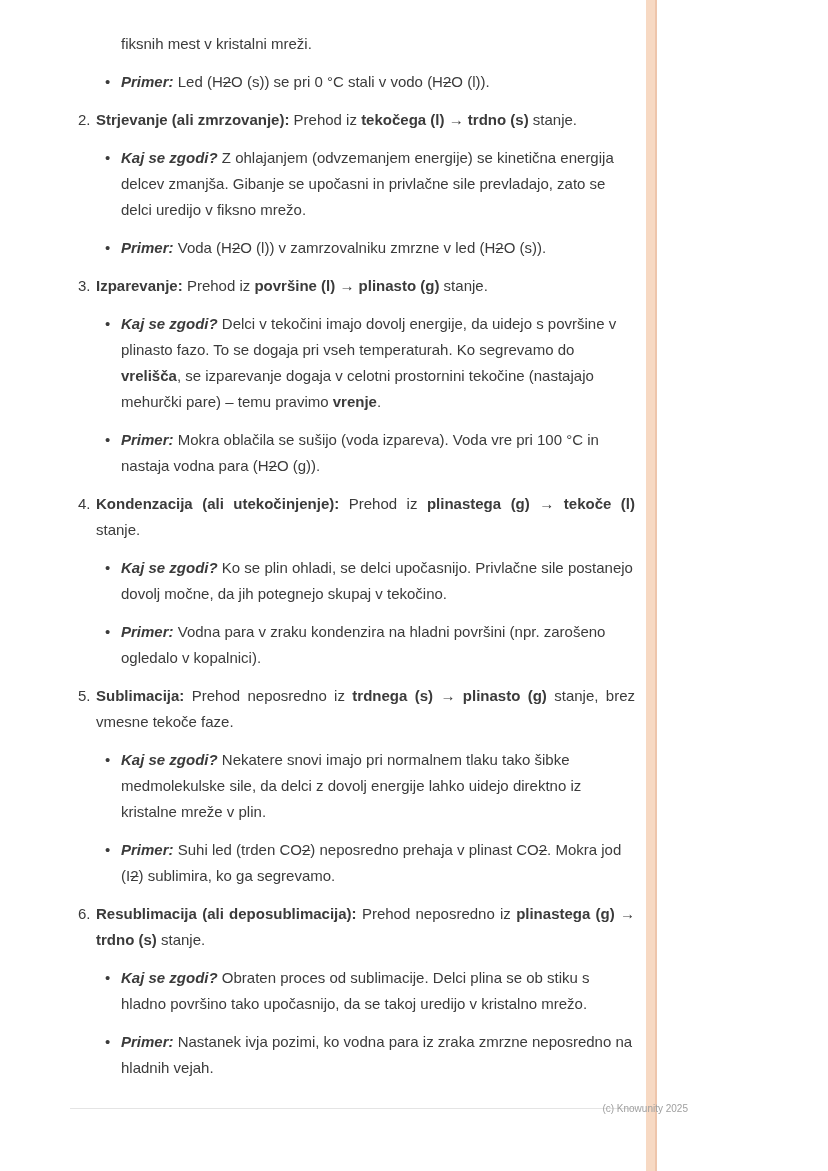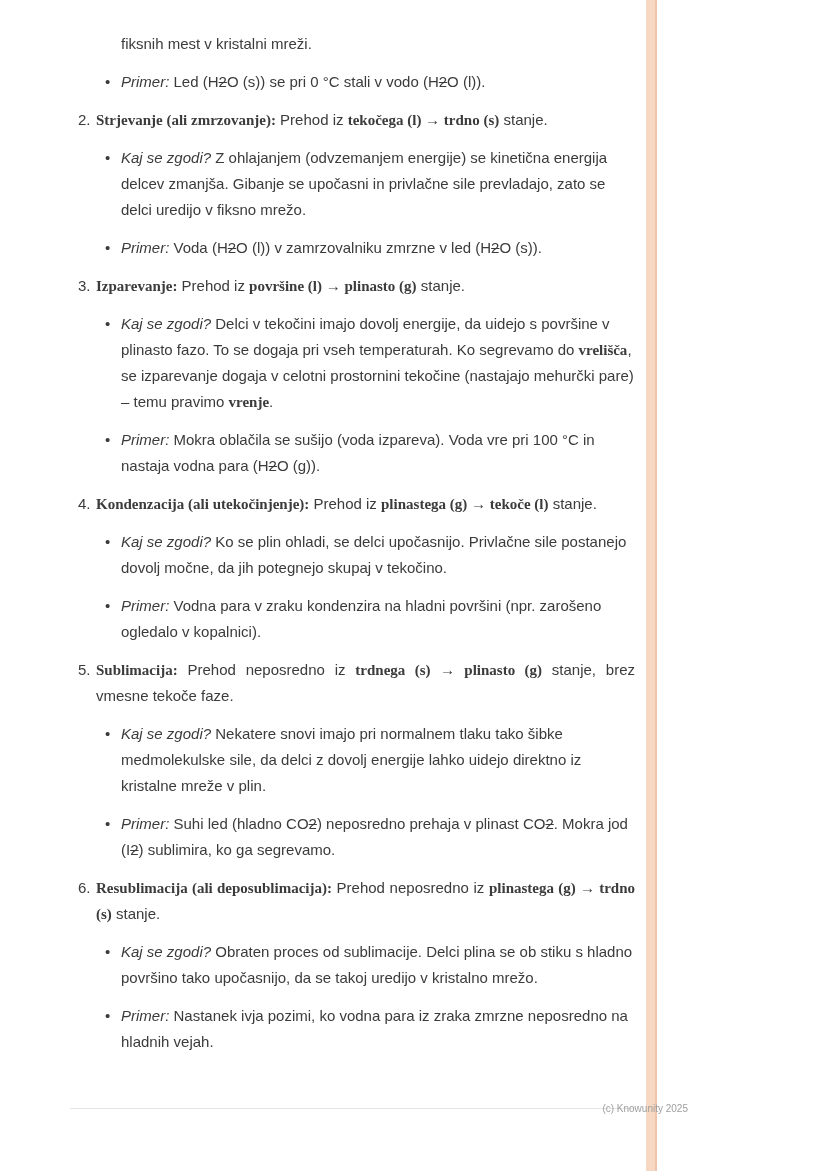--- a/index.html
+++ b/index.html
@@ -33,22 +33,22 @@
     font-size: 15px;
     line-height: 26px;
     color: #3b3b3b;
   }
   .block { display: flex; margin-bottom: 12px; }
   .block.plain { padding-left: 43px; }
   .num { flex: 0 0 18px; }
   .marker { flex: 0 0 16px; margin-left: 27px; }
   .btext { flex: 1; min-width: 0; }
   .btext.just { text-align: justify; }
-  .seg.b { font-weight: 700; font-family: Liberation Serif, serif; }
-  .seg.i { font-style: italic; }
+  .seg.b { font-weight: 700; }
+  .seg.i { font-style: italic; font-weight: bold; }
   .seg.s { text-decoration: line-through; }
   .divider {
     position: absolute;
     left: 70px;
     top: 1108px;
     width: 565px;
     height: 1px;
     background: #e4e4e4;
   }
   .footer {
@@ -114,21 +114,21 @@
       <div class="block numbered">
         <span class="num">5.</span>
         <div class="btext just"><span class="seg b">Sublimacija:</span><span class="seg"> Prehod neposredno iz </span><span class="seg b">trdnega (s) → plinasto (g)</span><span class="seg"> stanje, brez vmesne tekoče faze.</span></div>
       </div>
       <div class="block bullet">
         <span class="marker">•</span>
         <div class="btext"><span class="seg i">Kaj se zgodi?</span><span class="seg"> Nekatere snovi imajo pri normalnem tlaku tako šibke medmolekulske sile, da delci z dovolj energije lahko uidejo direktno iz kristalne mreže v plin.</span></div>
       </div>
       <div class="block bullet">
         <span class="marker">•</span>
-        <div class="btext"><span class="seg i">Primer:</span><span class="seg"> Suhi led (hladno CO</span><span class="seg s">2</span><span class="seg">) neposredno prehaja v plinast CO</span><span class="seg s">2</span><span class="seg">. Mokra jod (I</span><span class="seg s">2</span><span class="seg">) sublimira, ko ga segrevamo.</span></div>
+        <div class="btext"><span class="seg i">Primer:</span><span class="seg"> Suhi led (trden CO</span><span class="seg s">2</span><span class="seg">) neposredno prehaja v plinast CO</span><span class="seg s">2</span><span class="seg">. Mokra jod (I</span><span class="seg s">2</span><span class="seg">) sublimira, ko ga segrevamo.</span></div>
       </div>
       <div class="block numbered">
         <span class="num">6.</span>
         <div class="btext just"><span class="seg b">Resublimacija (ali deposublimacija):</span><span class="seg"> Prehod neposredno iz </span><span class="seg b">plinastega (g) → trdno (s)</span><span class="seg"> stanje.</span></div>
       </div>
       <div class="block bullet">
         <span class="marker">•</span>
         <div class="btext"><span class="seg i">Kaj se zgodi?</span><span class="seg"> Obraten proces od sublimacije. Delci plina se ob stiku s hladno površino tako upočasnijo, da se takoj uredijo v kristalno mrežo.</span></div>
       </div>
       <div class="block bullet">

